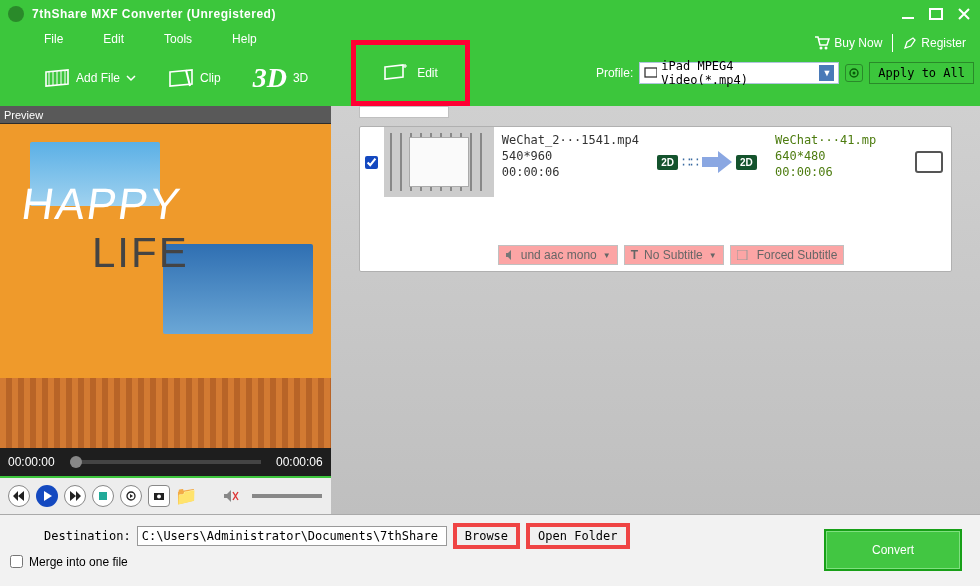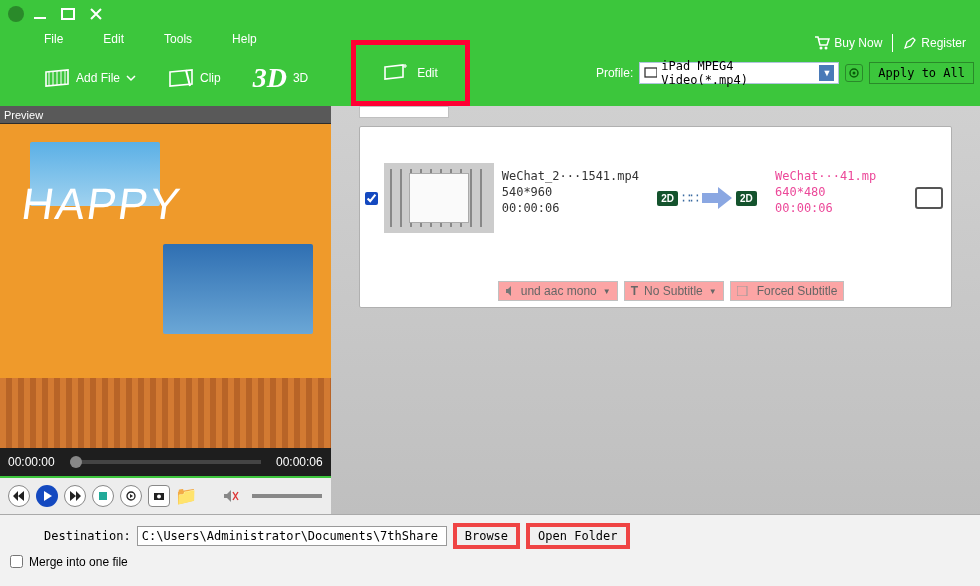--- a/index.html
+++ b/index.html
@@ -41,52 +41,53 @@
 .playbar .track .dot { position:absolute; left:0; top:-4px; width:12px; height:12px; border-radius:50%; background:#888; }
 .controls { height:38px; background:#ededed; border-top:2px solid #3cc63c; display:flex; align-items:center; gap:6px; padding:0 8px; }
 .ctl { width:22px; height:22px; border-radius:50%; background:#fff; border:1px solid #888; display:flex; align-items:center; justify-content:center; cursor:pointer; }
 .ctl.play { background:#1449c0; border:none; }
 .ctl.folder { background:none; border:none; font-size:18px; color:#4a90e2; }
 .ctl.square { border-radius:4px; }
 .volslider { width:70px; height:4px; background:#888; margin-left:4px; }
 .right { flex:1; padding:0; display:flex; flex-direction:column; }
 .rtab { height:12px; background:#fff; width:90px; border:1px solid #c0c0c0; margin-left:28px; }
 .fileitem { margin:8px 28px; background:#fff; border:1px solid #b0b0b0; border-radius:2px; display:flex; flex-direction:column; }
-.filerow { display:flex; align-items:stretch;margin-top:36px; }
+.filerow { display:flex; align-items:stretch; }
 .chk { width:24px; display:flex; align-items:center; justify-content:center; }
 .chk input { accent-color:#1449c0; }
 .thumb { width:110px; height:70px; background:#ccc; display:flex; align-items:center; justify-content:center; position:relative; }
 .thumb .dog { width:60px; height:50px; background:#fafafa; border:1px solid #aaa; position:relative; }
 .thumb .cage { position:absolute; inset:6px; background:repeating-linear-gradient(90deg,#888 0,#888 2px,transparent 2px,transparent 10px); }
 .meta { flex:1; padding:6px 8px; color:#333; display:flex; flex-direction:column; gap:2px; }
 .convarrow { width:120px; display:flex; align-items:center; justify-content:center; gap:4px; }
 .badge { background:#14532d; color:#fff; padding:2px 4px; border-radius:2px; font-size:10px; font-weight:bold; }
 .dots { color:#3a6aa0; font-size:14px; letter-spacing:-1px; }
 .bigarrow { width:30px; height:26px; }
-.outmeta { width:140px; padding:6px 8px; color:#ec4899; display:flex; flex-direction:column; gap:2px; }
+.outmeta { width:140px; padding:6px 8px; color:#4d7c0f; display:flex; flex-direction:column; gap:2px; }
 .devicon { width:44px; display:flex; align-items:center; justify-content:center; }
 .devbox { width:28px; height:22px; border:2px solid #555; border-radius:3px; }
 .filebar { display:flex; gap:6px; padding:4px 8px 6px 138px; align-items:center; }
 .chip { border:1px solid #c0c0c0; background:#fca5a5; padding:2px 6px; display:flex; align-items:center; gap:6px; font-family:monospace; color:#666; cursor:pointer;margin-top:44px; }
 .chip .tri { font-size:8px; }
 .footer { height:72px; background:#f2f2f2; border-top:1px solid #aaa; padding:8px 10px; position:relative; }
 .destrow { display:flex; align-items:center; gap:6px; margin-bottom:6px; }
 .destrow label { font-family:monospace;padding-left:34px; }
 .destinput { border:1px solid #999; padding:2px 4px; font-family:monospace; background:#fff; width:310px; }
 .footbtn { border:4px solid #ef4444; background:#f0f0f0; padding:2px 8px; font-family:monospace; cursor:pointer; }
 .mergerow { display:flex; align-items:flex-start; gap:6px; font-family:monospace; }
 .convert { position:absolute; right:18px; top:14px; width:138px; height:42px; background:#42c642; border:2px solid #17a017; color:#fff; font-size:22px; font-family: 'Courier New', monospace; display:flex; align-items:center; justify-content:center; cursor:pointer; box-shadow: inset 0 0 0 1px #7fe07f; }
 svg { display:block; }
 </style>
 </head>
 <body>
 
 <div class="window">
   <div class="titlebar">
     <span class="logo"></span>
+    <span class="title">7thShare MXF Converter (Unregistered)</span>
     <div class="winctl">
       <span class="winbtn">
           <svg width="14" height="14">
             <rect x="1" y="10" width="12" height="2" fill="#fff"></rect>
           </svg>
         </span>
       <span class="winbtn">
           <svg width="14" height="14">
             <rect x="1" y="2" width="12" height="10" fill="none" stroke="#fff" stroke-width="2"></rect>
           </svg>
@@ -175,20 +176,21 @@
   </div>
 
   <div class="body">
     <div class="left">
       <div class="previewhdr">Preview</div>
       <div class="previewimg">
         <div class="sky1"></div>
         <div class="sky2"></div>
         <div class="happy">
           <span class="h">HAPPY</span>
+          <span class="life">LIFE</span>
         </div>
         <div class="fence"></div>
       </div>
       <div class="playbar">
         <span>00:00:00</span>
         <div class="track">
             <div class="dot"></div>
           </div>
         <span>00:00:06</span>
       </div>
@@ -298,14 +300,17 @@
     <div class="destrow">
       <label>Destination:</label>
       <input class="destinput" value="C:\Users\Administrator\Documents\7thShare Studio" style="">
       <button class="footbtn">Browse</button>
       <button class="footbtn">Open Folder</button>
     </div>
     <div class="mergerow">
       <input type="checkbox" style="">
       <span>Merge into one file</span>
     </div>
+    <div class="convert">
+      <span>Convert</span>
+    </div>
   </div>
 </div>
 
 </body></html>

